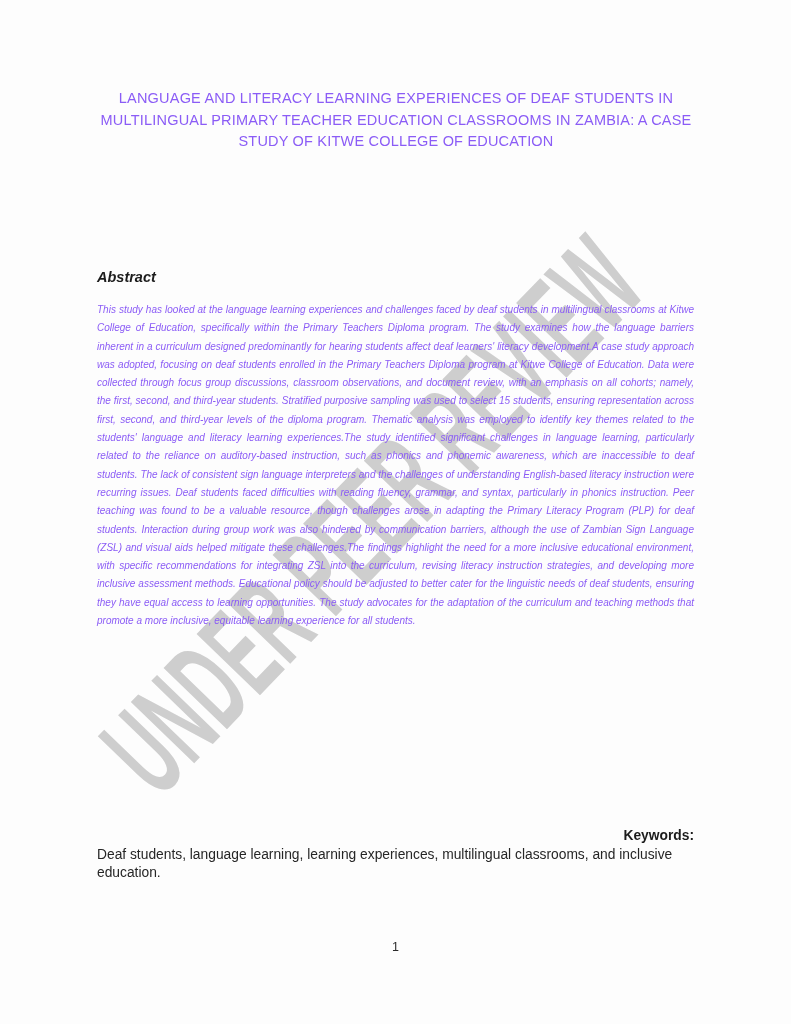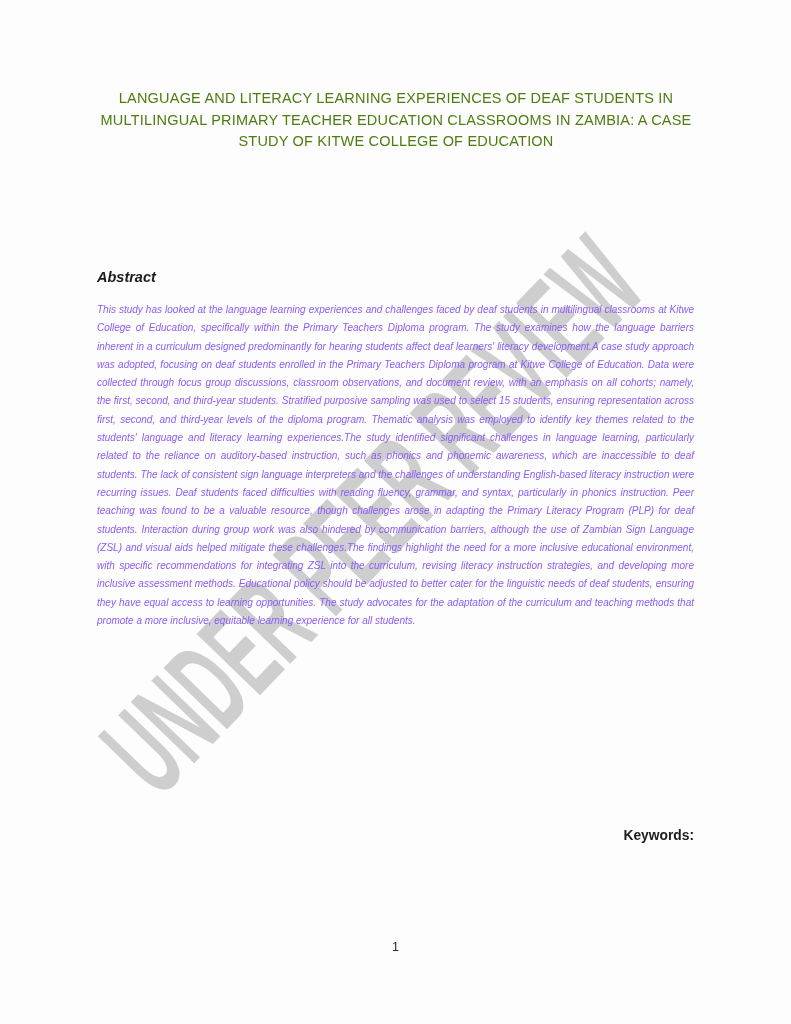--- a/index.html
+++ b/index.html
@@ -39,21 +39,21 @@
   }
   .paper-title {
     position: absolute;
     left: 94px;
     top: 88px;
     width: 604px;
     text-align: center;
     font-size: 14.5px;
     line-height: 21.5px;
     font-weight: 400;
-    color: #4d7c0f;
+    color: #8b5cf6;
     letter-spacing: 0.2px;
   }
   .abstract-heading {
     position: absolute;
     left: 97px;
     top: 269px;
     width: 597px;
     font-size: 14.5px;
     font-weight: 700;
     font-style: italic;
@@ -118,18 +118,19 @@
   <div class="content-layer">
 
     <div class="paper-title">LANGUAGE AND LITERACY LEARNING EXPERIENCES OF DEAF STUDENTS IN MULTILINGUAL PRIMARY TEACHER EDUCATION CLASSROOMS IN ZAMBIA: A CASE STUDY OF KITWE COLLEGE OF EDUCATION</div>
 
     <div class="abstract-heading">Abstract</div>
 
     <div class="abstract-body">This study has looked at the language learning experiences and challenges faced by deaf students in multilingual classrooms at Kitwe College of Education, specifically within the Primary Teachers Diploma program. The study examines how the language barriers inherent in a curriculum designed predominantly for hearing students affect deaf learners' literacy development.A case study approach was adopted, focusing on deaf students enrolled in the Primary Teachers Diploma program at Kitwe College of Education. Data were collected through focus group discussions, classroom observations, and document review, with an emphasis on all cohorts; namely, the first, second, and third-year students. Stratified purposive sampling was used to select 15 students, ensuring representation across first, second, and third-year levels of the diploma program. Thematic analysis was employed to identify key themes related to the students' language and literacy learning experiences.The study identified significant challenges in language learning, particularly related to the reliance on auditory-based instruction, such as phonics and phonemic awareness, which are inaccessible to deaf students. The lack of consistent sign language interpreters and the challenges of understanding English-based literacy instruction were recurring issues. Deaf students faced difficulties with reading fluency, grammar, and syntax, particularly in phonics instruction. Peer teaching was found to be a valuable resource, though challenges arose in adapting the Primary Literacy Program (PLP) for deaf students. Interaction during group work was also hindered by communication barriers, although the use of Zambian Sign Language (ZSL) and visual aids helped mitigate these challenges.The findings highlight the need for a more inclusive educational environment, with specific recommendations for integrating ZSL into the curriculum, revising literacy instruction strategies, and developing more inclusive assessment methods. Educational policy should be adjusted to better cater for the linguistic needs of deaf students, ensuring they have equal access to learning opportunities. The study advocates for the adaptation of the curriculum and teaching methods that promote a more inclusive, equitable learning experience for all students.</div>
 
     <div class="keywords-heading">Keywords:</div>
 
+    <div class="keywords-text">Deaf students, language learning, learning experiences, multilingual classrooms, and inclusive education.</div>
 
 
     <div class="page-number">1</div>
 
   </div>
 </div>
 
 </body></html>

